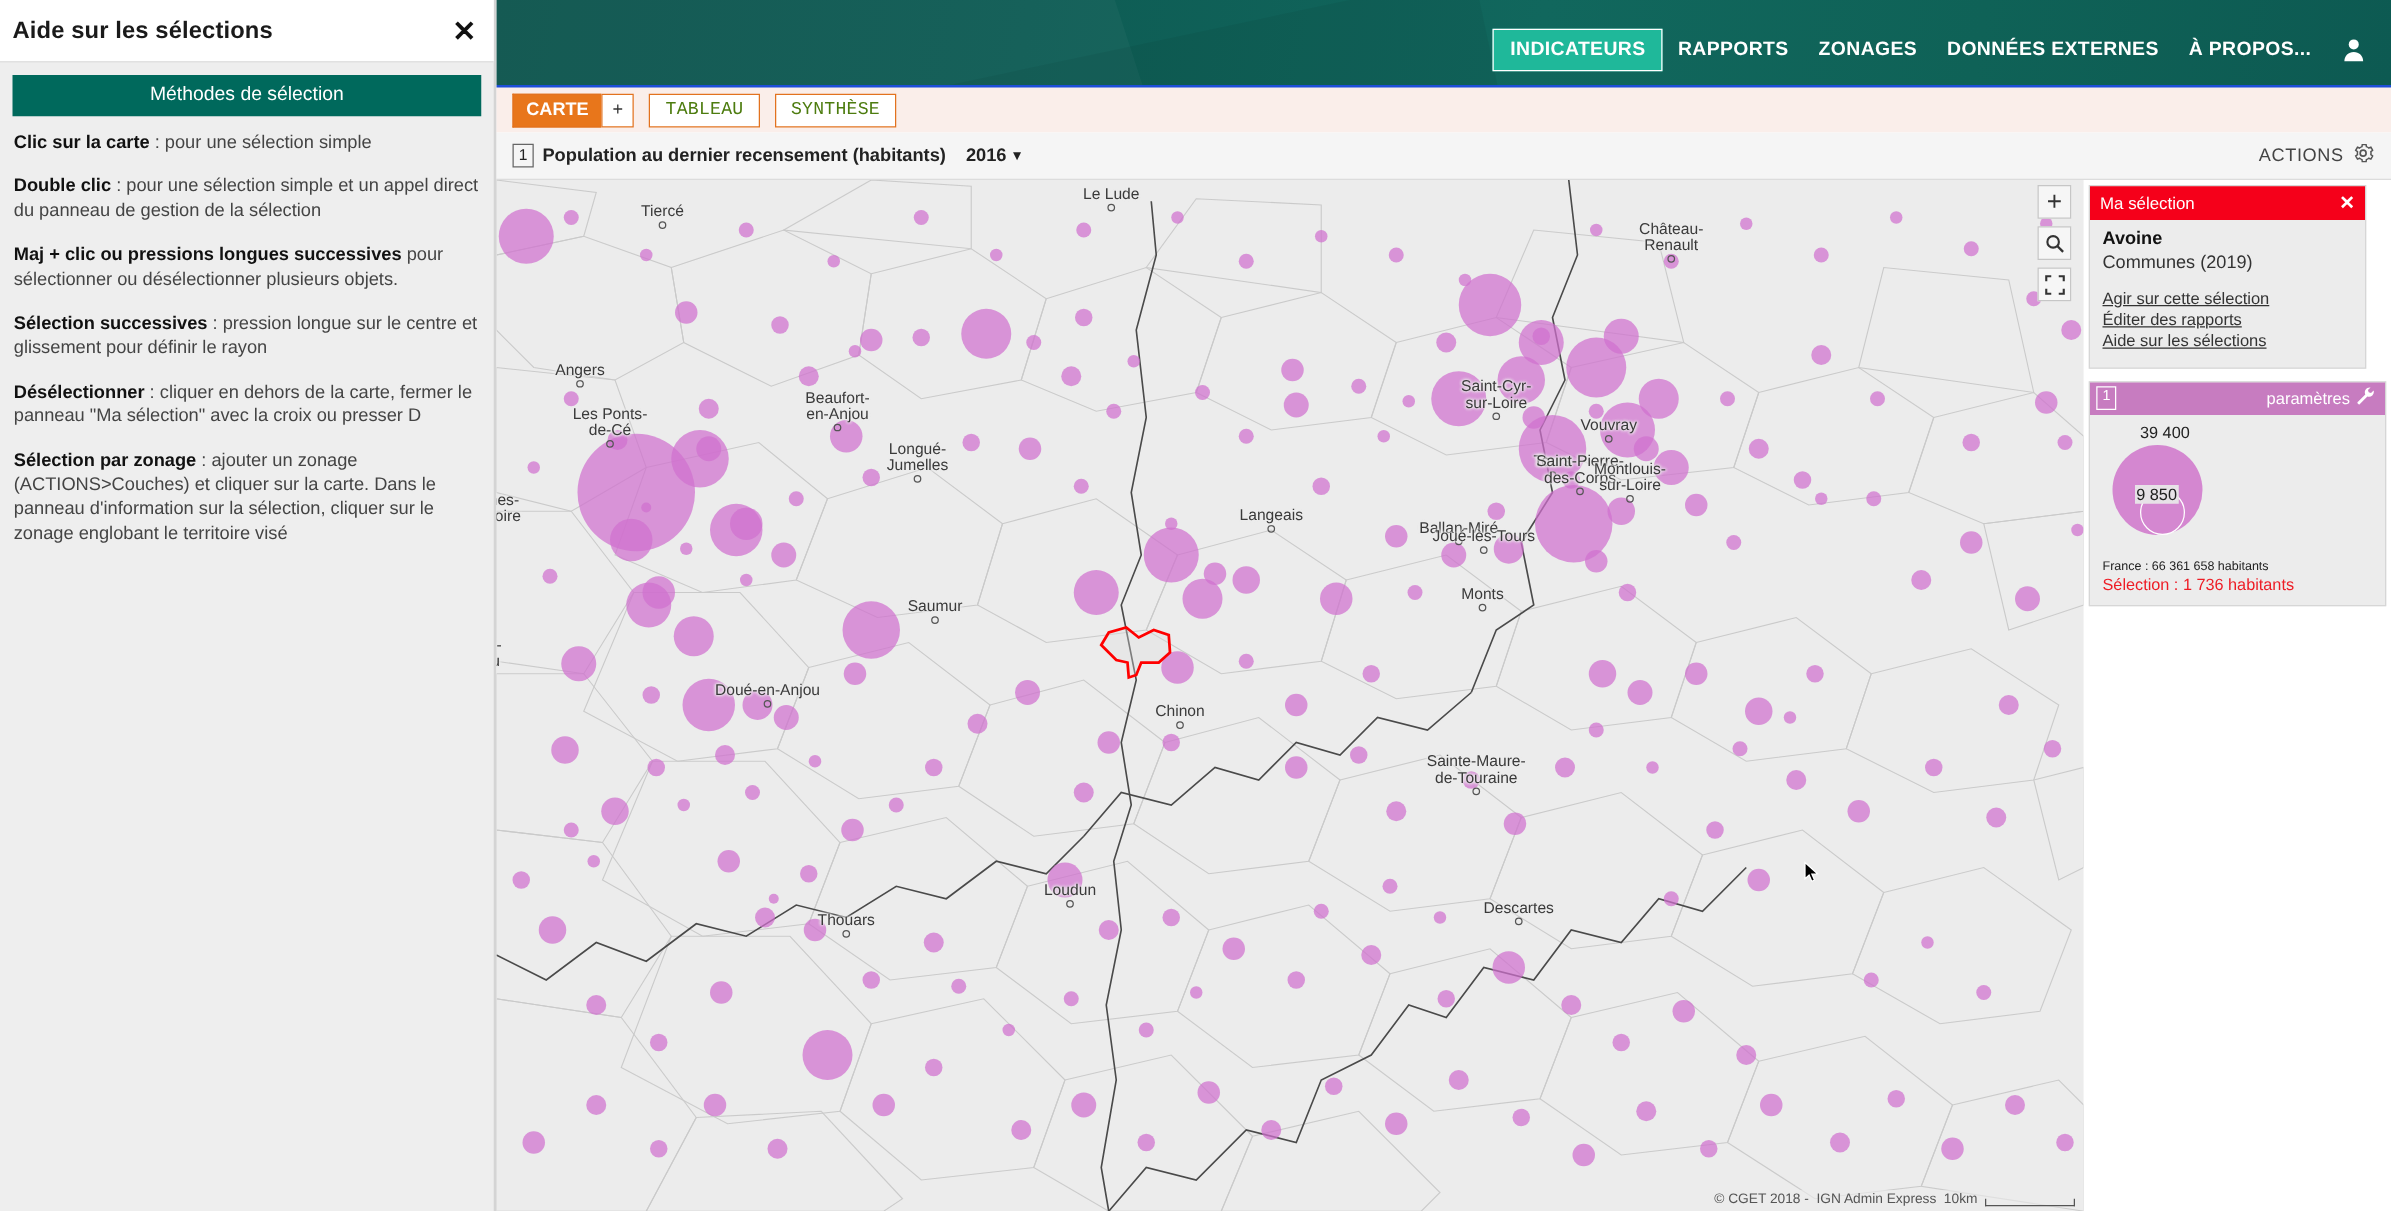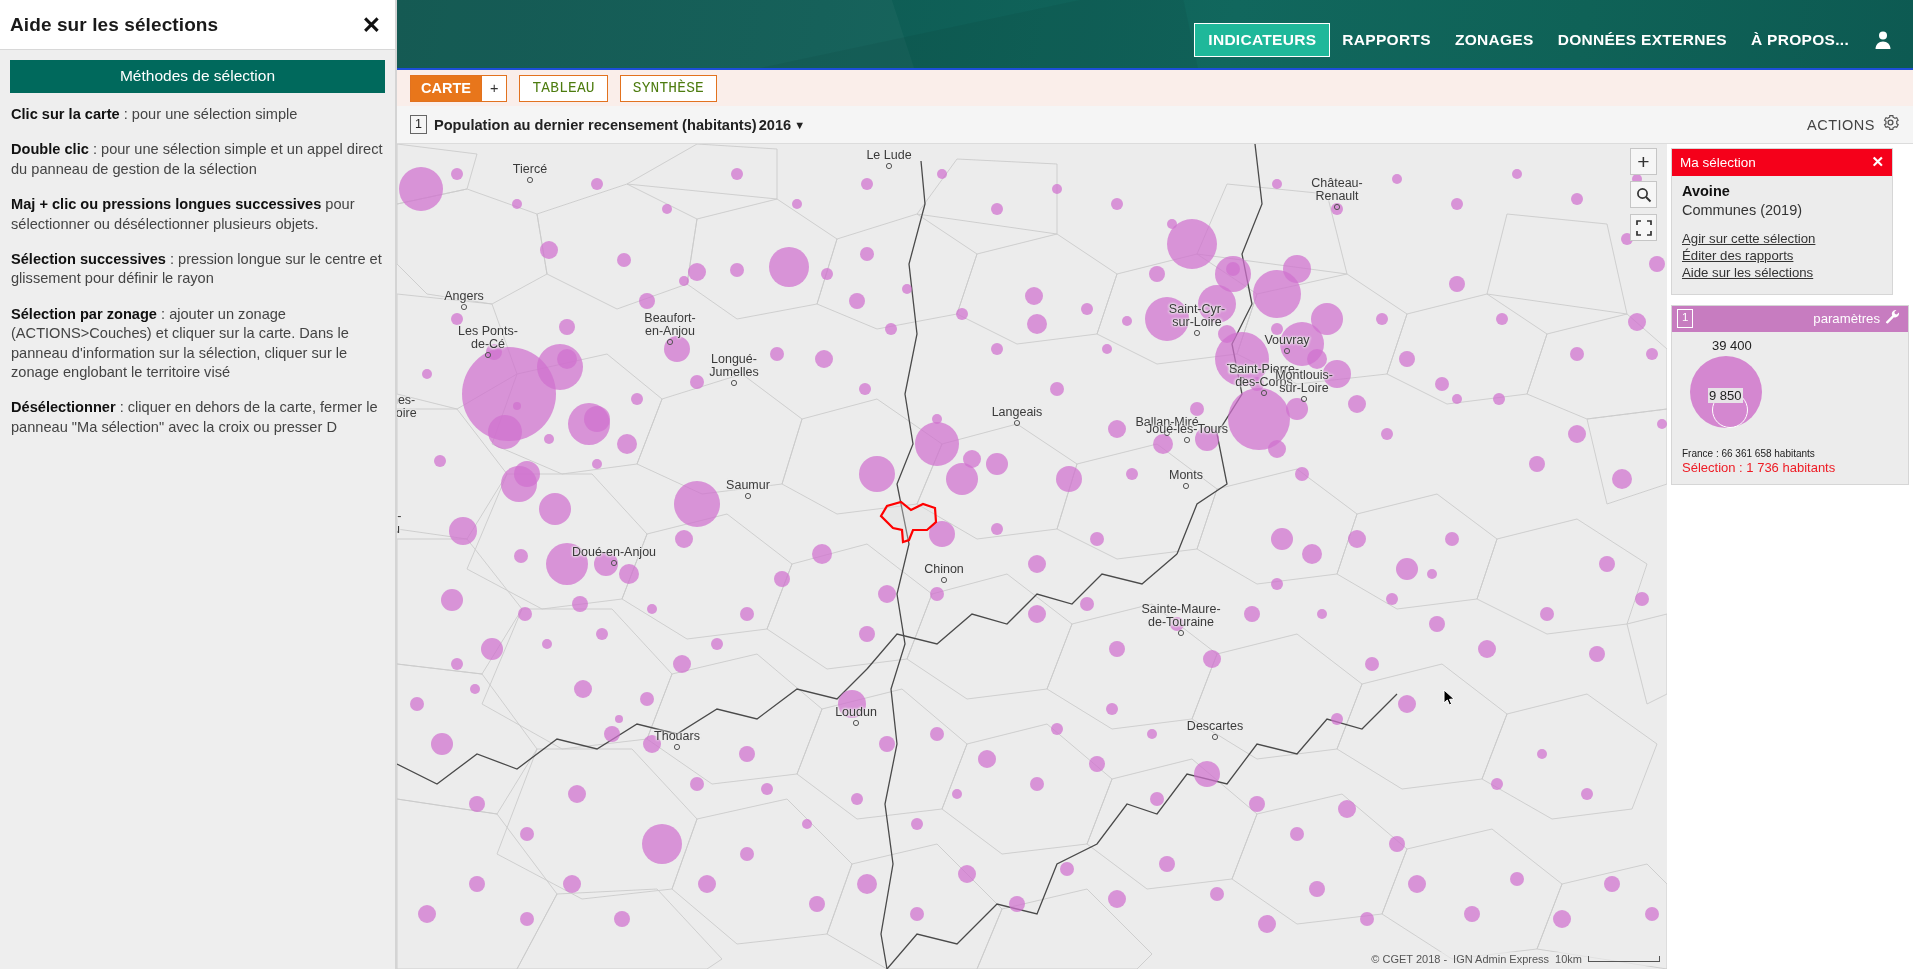--- a/index.html
+++ b/index.html
@@ -139,21 +139,21 @@
     padding: 0 14px 0 13px;
   }
   #ind-num {
     border: 1px solid #666; color: #222;
     font-size: 12.5px; line-height: 1;
     padding: 2px 4px 3px 4px; margin-right: 7px;
   }
   #ind-label {
     font-size: 14.6px; font-weight: bold; color: #222;
   }
-  #ind-year { font-size: 14.6px; font-weight: bold; color: #222; margin-left: 2px; }
+  #ind-year { font-size: 14.6px; font-weight: bold; color: #222; margin-left: 16px; }
   #ind-caret { font-size: 11px; color: #222; margin-left: 3px; cursor: pointer; }
   #actions {
     margin-left: auto; display: flex; align-items: center; gap: 7px;
     cursor: pointer;
   }
   #actions-label { font-size: 14.5px; color: #444; letter-spacing: 0.5px; }
 
   
   #map {
     position: absolute; left: 397px; top: 144px;
@@ -182,21 +182,21 @@
   }
   .map-btn {
     width: 27px; height: 27px;
     background: #f6f6f6; border: 1px solid #c6c6c6;
     display: flex; align-items: center; justify-content: center;
     cursor: pointer; color: #333;
   }
   #attribution {
     position: absolute; right: 4px; bottom: 3px;
     font-size: 11px; color: #555;
-    display: flex; align-items: center; gap: 6px;
+    display: flex; align-items: flex-end; gap: 6px;
     background: rgba(236,236,236,0.6);
     padding: 1px 3px;
     z-index: 6;
   }
   #attribution a { color: #555; }
   #scalebar {
     width: 72px; height: 6px;
     border: 1px solid #555; border-top: none;
   }
 
@@ -272,22 +272,22 @@
   <div id="help-header">
     <span id="help-title">Aide sur les sélections</span>
     <span id="help-close">✕</span>
   </div>
   <div id="help-body">
     <div id="help-section-title">Méthodes de sélection</div>
     <p class="help-para"><b>Clic sur la carte</b><span> : pour une sélection simple</span></p>
     <p class="help-para"><b>Double clic</b><span> : pour une sélection simple et un appel direct du panneau de gestion de la sélection</span></p>
     <p class="help-para"><b>Maj + clic ou pressions longues successives</b><span> pour sélectionner ou désélectionner plusieurs objets.</span></p>
     <p class="help-para"><b>Sélection successives</b><span> : pression longue sur le centre et glissement pour définir le rayon</span></p>
+    <p class="help-para"><b>Désélectionner</b><span> : cliquer en dehors de la carte, fermer le panneau "Ma sélection" avec la croix ou presser D</span></p>
     <p class="help-para"><b>Sélection par zonage</b><span> : ajouter un zonage (ACTIONS&gt;Couches) et cliquer sur la carte. Dans le panneau d'information sur la sélection, cliquer sur le zonage englobant le territoire visé</span></p>
-    <p class="help-para"><b>Désélectionner</b><span> : cliquer en dehors de la carte, fermer le panneau "Ma sélection" avec la croix ou presser D</span></p>
   </div>
 </div>
 
 <div id="topbar">
   <div id="nav">
     <div class="nav-item active">INDICATEURS</div>
     <div class="nav-item">RAPPORTS</div>
     <div class="nav-item">ZONAGES</div>
     <div class="nav-item">DONNÉES EXTERNES</div>
     <div class="nav-item">À PROPOS...</div>

